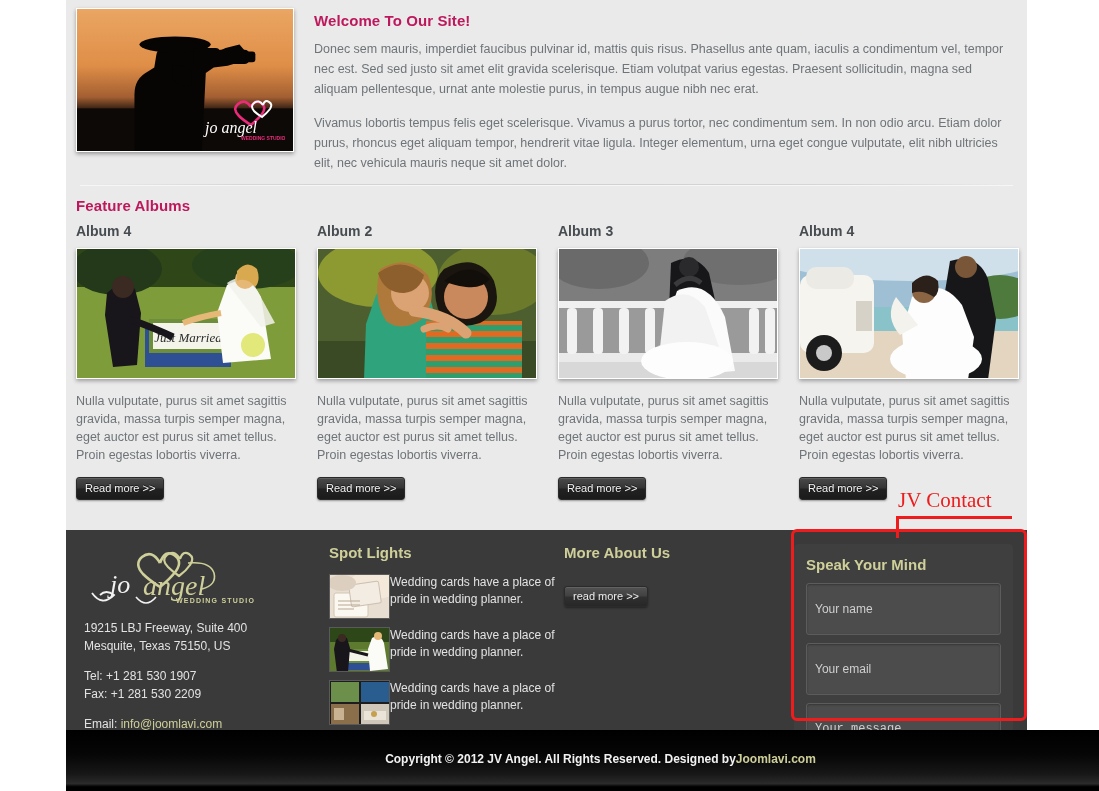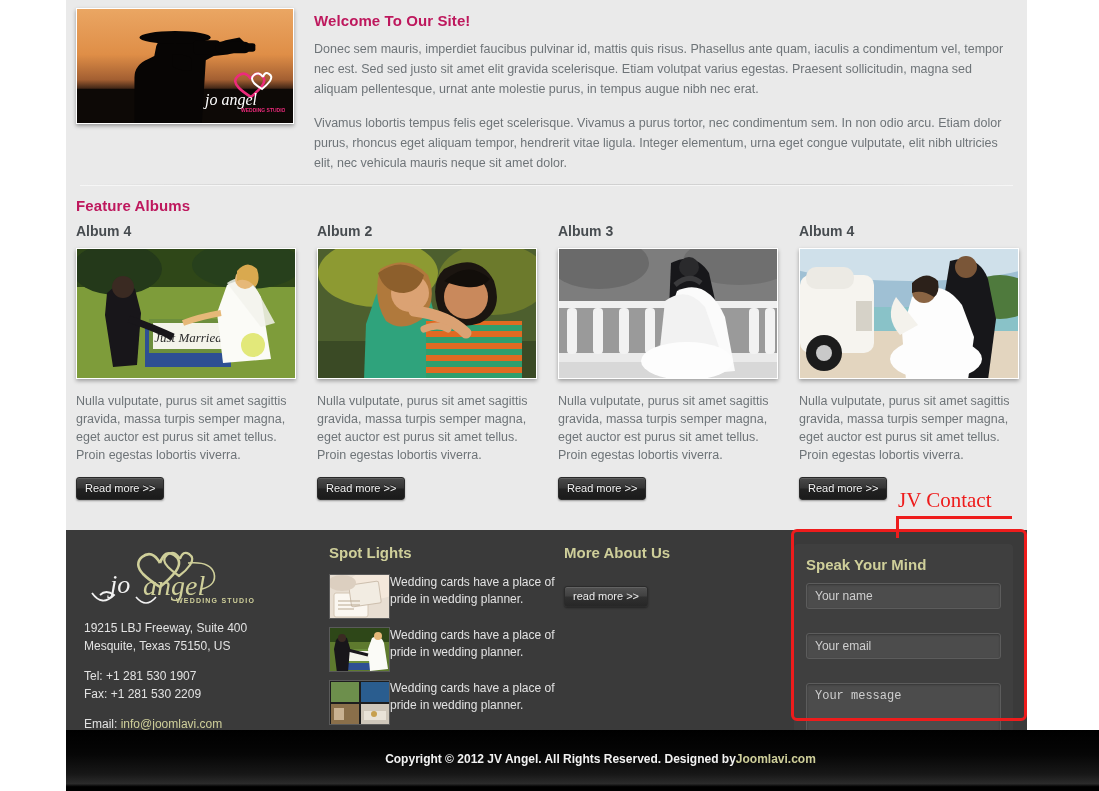--- a/index.html
+++ b/index.html
@@ -17,21 +17,21 @@
 
   
   .welcome{
     position:relative;
     padding:8px 10px 0 10px;
     height:180px;
     box-sizing:border-box;
   }
   .welcome-inner{display:flex;gap:20px;}
   .welcome-photo{
-    width:218px;height:116px;flex:0 0 218px;
+    width:218px;height:144px;flex:0 0 218px;
     border:1px solid #ffffff;
     box-shadow:0 2px 4px rgba(0,0,0,.35);
     background:linear-gradient(to bottom,#e9a15c 0%,#df8f4a 34%,#b2693a 55%,#2a1a12 70%,#120c09 100%);
     position:relative;overflow:hidden;
     box-sizing:border-box;
   }
   
   .sil{position:absolute;left:0;bottom:0;width:100%;height:100%;}
   .wm{position:absolute;right:8px;bottom:8px;width:96px;height:46px;}
   .welcome-text{flex:1 1 auto;padding-top:4px;}
@@ -121,21 +121,21 @@
     padding:12px 12px 10px 12px;
     box-sizing:border-box;
     width:219px;
   }
   .form-box h3.f-title{margin-bottom:10px;}
   .fld{
     display:block;width:100%;box-sizing:border-box;
     background:#4c4c4c;
     border:1px solid #5c5c5c;border-radius:3px;
     color:#dcdcdc;font-size:12px;
-    padding:5px 8px;margin-bottom:24px;
+    padding:18px 8px;margin-bottom:8px;
     outline:none;
     box-shadow:inset 0 1px 2px rgba(0,0,0,.3);
     font-family:"Liberation Sans","DejaVu Sans",sans-serif;
   }
   textarea.fld{
     height:56px;resize:vertical;
     font-family:"Liberation Mono","DejaVu Sans Mono",monospace;
     font-size:12px;
   }
   .fld::placeholder{color:#cfcfcf;}

